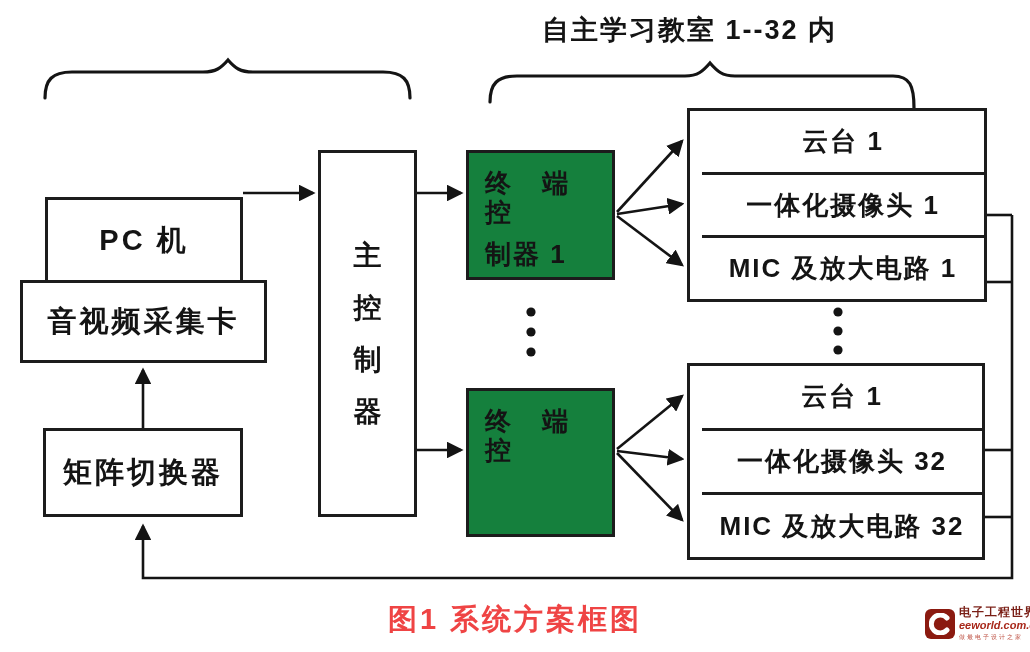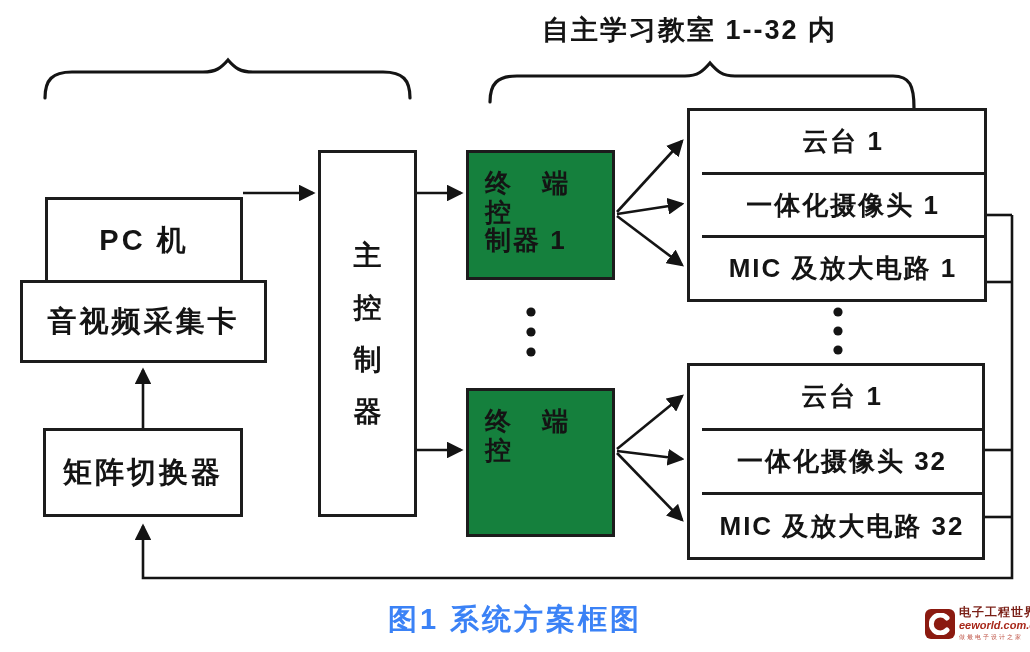--- a/index.html
+++ b/index.html
@@ -23,33 +23,33 @@
 
   #main-controller-box{left:318px;top:150px;width:99px;height:367px;
        flex-direction:column;justify-content:center;gap:24px;font-size:28px;}
   #main-controller-box span{display:block;line-height:1;}
 
   .tc-box{position:absolute;border:3px solid #1c1c1c;background:#15803d;box-sizing:border-box;
        font-size:26px;font-weight:600;color:#141414;padding:16px 0 0 16px;}
   #tc1-box{left:466px;top:150px;width:149px;height:130px;}
   #tc32-box{left:466px;top:388px;width:149px;height:149px;}
   .tc-line1{letter-spacing:12px;display:block;line-height:1.1;}
-  .tc-line2{letter-spacing:2px;display:block;line-height:1.1;}
+  .tc-line2{letter-spacing:2px;display:block;line-height:1.1;margin-top:14px;}
 
   .group{position:absolute;border:3px solid #1c1c1c;background:#fff;box-sizing:border-box;
        display:flex;flex-direction:column;}
   #group1{left:687px;top:108px;width:300px;height:194px;}
   #group2{left:687px;top:363px;width:298px;height:197px;}
   .group .row{flex:1;display:flex;align-items:center;justify-content:center;
        border-top:3px solid #1c1c1c;font-size:26px;font-weight:600;letter-spacing:2px;
        white-space:nowrap;margin-left:12px;}
   .group .row:first-child{border-top:none;}
 
   #caption{position:absolute;left:330px;top:600px;width:370px;text-align:center;
-       font-size:29px;font-weight:600;letter-spacing:3px;color:#3b82f6;}
+       font-size:29px;font-weight:600;letter-spacing:3px;color:#ef4444;}
 
   #watermark{position:absolute;left:925px;top:606px;width:102px;height:44px;
        display:flex;align-items:flex-start;gap:4px;}
   .wm-icon{width:30px;height:30px;margin-top:3px;border-radius:6px;background:#8b1a10;
        display:flex;align-items:center;justify-content:center;flex:0 0 auto;}
   .wm-text{display:flex;flex-direction:column;line-height:1;}
   .wm-title{font-size:12px;font-weight:bold;color:#7a1f16;letter-spacing:1px;}
   .wm-url{font-size:11px;font-weight:bold;font-style:italic;color:#a8281a;margin-top:2px;}
   .wm-slogan{font-size:6px;color:#c0574a;letter-spacing:2px;margin-top:3px;}
 </style>

